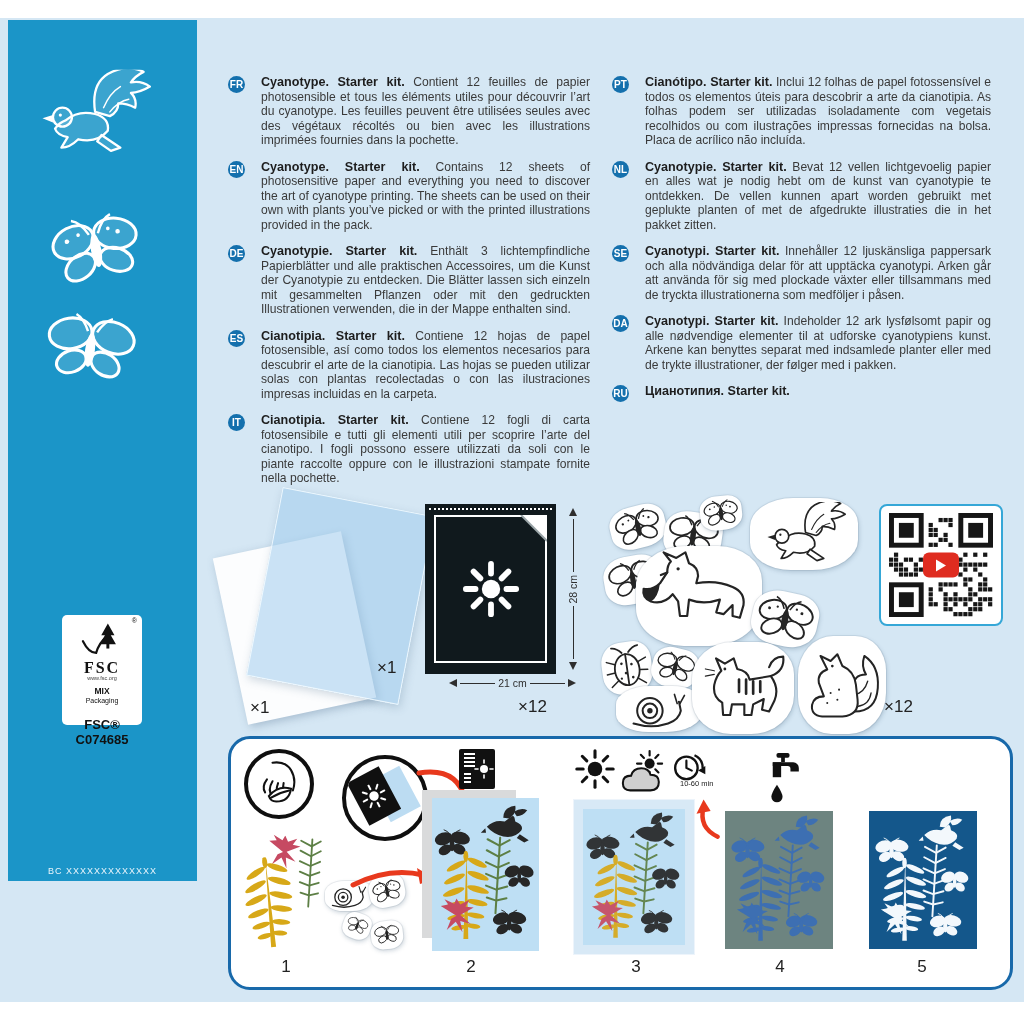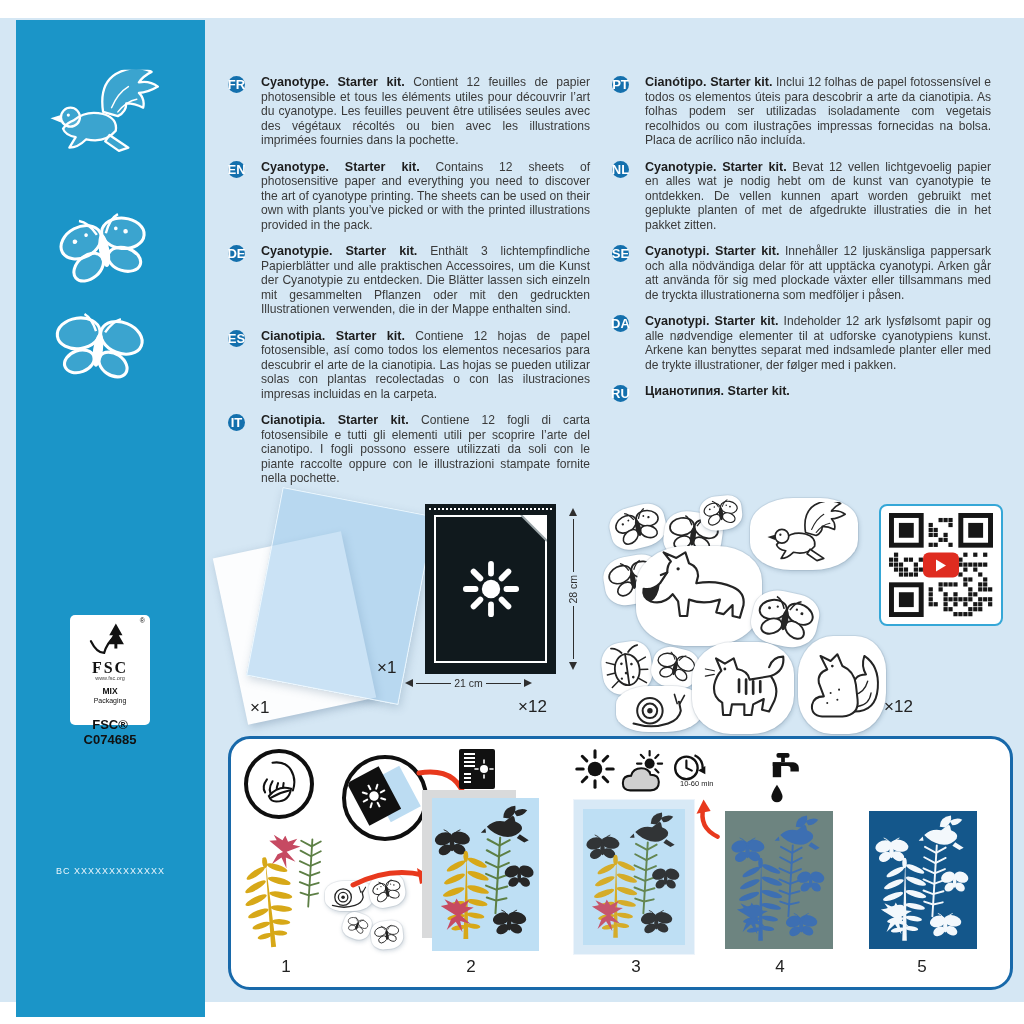--- a/index.html
+++ b/index.html
@@ -1,20 +1,20 @@
 <!DOCTYPE html>
 <html><head>
 <meta charset="utf-8">
 <style>
   html,body{margin:0;padding:0;background:#fff;}
   .canvas{position:relative;width:1024px;height:1024px;background:#fff;overflow:hidden;
           font-family:"Liberation Sans",sans-serif;}
   .bg{position:absolute;left:0;top:18px;width:1024px;height:984px;background:#d5e7f4;}
   
-  .sidebar{position:absolute;left:16px;top:20px;width:189px;height:997px;background:#1b95c8;}
+  .sidebar{position:absolute;left:8px;top:20px;width:189px;height:861px;background:#1b95c8;}
   .side-art{position:absolute;}
   .fsc-card{position:absolute;left:54px;top:595px;width:80px;height:110px;background:#fff;
             border-radius:5px;text-align:center;color:#111;}
   .fsc-reg{position:absolute;top:2px;right:5px;font-size:7px;}
   .fsc-name{font-family:"Liberation Serif",serif;font-size:16px;font-weight:bold;letter-spacing:2px;line-height:14px;}
   .fsc-url{font-size:5.5px;color:#444;}
   .fsc-mix{font-size:8.5px;font-weight:bold;margin-top:5px;}
   .fsc-pkg{font-size:7px;margin-top:1px;}
   .fsc-lic{font-size:13px;font-weight:bold;margin-top:13px;}
   .address{position:absolute;left:0;top:740px;width:100%;text-align:center;color:#fff;
@@ -24,37 +24,37 @@
   .numbox{position:absolute;left:15px;top:861px;width:159px;height:72px;background:#fff;
           display:flex;align-items:center;justify-content:center;}
   .numbox span{font-size:19px;color:#3c3c3c;letter-spacing:1px;}
   .sku{position:absolute;left:0;top:940px;width:100%;text-align:center;color:#fff;font-size:21px;}
   
   .col{position:absolute;top:63px;}
   #col1{left:228px;width:374px;}
   #col2{left:612px;width:391px;}
   .lang{position:relative;padding-left:21px;margin-bottom:12px;}
   .badge{position:absolute;left:0;top:1px;width:17px;height:17px;border-radius:50%;background:#1470ad;
-         color:#fff;font-size:13px;font-weight:bold;display:flex;align-items:center;justify-content:center;}
+         color:#fff;font-size:10px;font-weight:bold;display:flex;align-items:center;justify-content:center;}
   .ltext{margin:12px;font-size:12.1px;line-height:14.5px;color:#3a3a3a;text-align:justify;}
   .ltext b{color:#1d1d1d;font-size:12.6px;}
   .ltext b.block{display:block;}
   
   .sheet-white{position:absolute;left:229px;top:543px;width:131px;height:170px;background:#fcfdfe;
                transform:rotate(-12deg);box-shadow:2px 3px 8px rgba(80,110,140,.35);}
   .sheet-acetate{position:absolute;left:263px;top:500px;width:153px;height:190px;
                  background:rgba(160,204,236,.55);border:1.5px solid rgba(244,252,255,.85);
                  transform:rotate(11deg);box-shadow:2px 3px 8px rgba(80,110,140,.25);}
   .count-label{position:absolute;font-size:17px;color:#222;}
   .blackpaper{position:absolute;left:425px;top:504px;width:131px;height:170px;background:#10191d;}
   .bp-inner{position:absolute;left:9px;top:11px;right:9px;bottom:11px;border:2.5px solid #fff;}
   .bp-perf{position:absolute;left:4px;right:4px;top:4px;border-top:2px dotted #fff;}
   .bp-fold{position:absolute;right:9px;top:11px;}
   .bp-sun{position:absolute;left:50%;top:50%;transform:translate(-50%,-50%);}
-  .dim-w{position:absolute;left:405px;top:677px;width:127px;display:flex;align-items:center;gap:3px;
+  .dim-w{position:absolute;left:449px;top:677px;width:127px;display:flex;align-items:center;gap:3px;
          font-size:10.5px;color:#2e2e2e;}
   .dim-w .ln{flex:1;height:0;border-top:1.5px solid #2e2e2e;}
   .tri{width:0;height:0;}
   .tri-l{border-top:4px solid transparent;border-bottom:4px solid transparent;border-right:8px solid #2e2e2e;}
   .tri-r{border-top:4px solid transparent;border-bottom:4px solid transparent;border-left:8px solid #2e2e2e;}
   .tri-u{border-left:4px solid transparent;border-right:4px solid transparent;border-bottom:8px solid #2e2e2e;}
   .tri-d{border-left:4px solid transparent;border-right:4px solid transparent;border-top:8px solid #2e2e2e;}
   .dim-h{position:absolute;left:567px;top:508px;height:162px;display:flex;flex-direction:column;
          align-items:center;gap:3px;font-size:10.5px;color:#2e2e2e;}
   .dim-h .ln{flex:1;width:0;border-left:1.5px solid #2e2e2e;}

